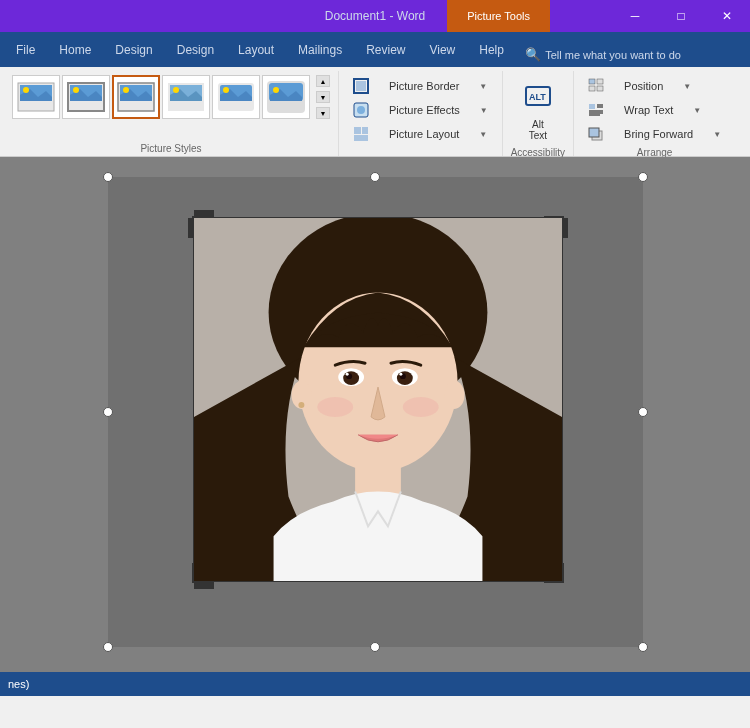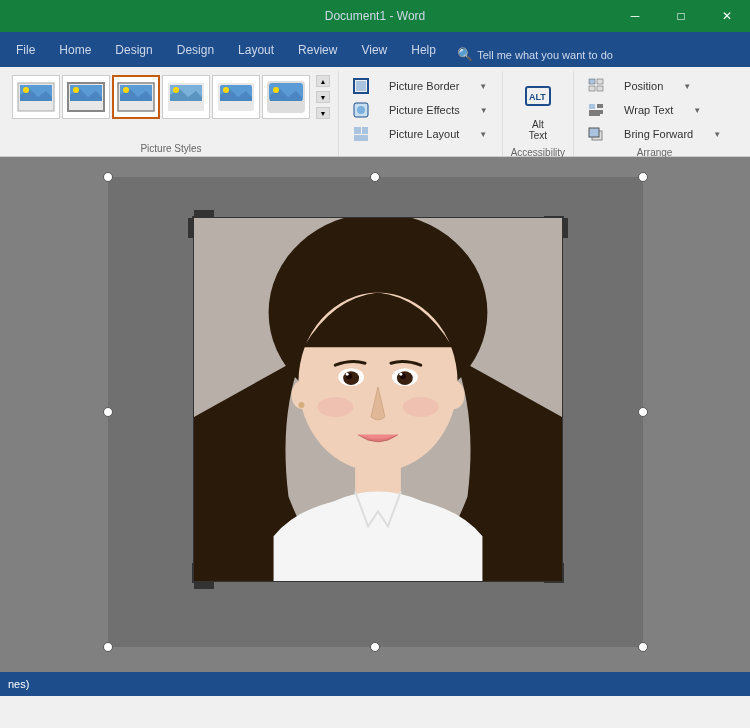--- a/index.html
+++ b/index.html
@@ -1,20 +1,20 @@
 <!DOCTYPE html>
 <html><head>
   <meta charset="utf-8">
   <style>
     * { margin: 0; padding: 0; box-sizing: border-box; }
     body { font-family: 'Segoe UI', Arial, sans-serif; font-size: 12px; background: #f0f0f0; width: 750px; height: 728px; overflow: hidden; }
 
     
     .title-bar {
-      background: #15803d;
+      background: #6d28d9;
       color: white;
       height: 32px;
       display: flex;
       align-items: center;
       position: relative;
     }
     .title-bar-text {
       position: absolute;
       left: 50%;
       transform: translateX(-50%);
@@ -272,33 +272,37 @@
       padding: 4px 8px;
       border: 1px solid transparent;
       cursor: pointer;
     }
   </style>
 </head>
 <body>
 
 <div class="title-bar">
   <span class="title-bar-text">Document1 - Word</span>
+  <div class="picture-tools-tab">
+    <span>Picture Tools</span>
+  </div>
   <div class="title-bar-right">
     <div class="title-btn">─</div>
     <div class="title-btn">□</div>
     <div class="title-btn close">✕</div>
   </div>
 </div>
 
 <div class="ribbon-tabs">
   <div class="ribbon-tab">File</div>
   <div class="ribbon-tab">Home</div>
   <div class="ribbon-tab">Design</div>
   <div class="ribbon-tab">Design</div>
   <div class="ribbon-tab">Layout</div>
+  <div class="ribbon-tab">Mailings</div>
   <div class="ribbon-tab">Review</div>
   <div class="ribbon-tab">View</div>
   <div class="ribbon-tab">Help</div>
   <div class="tell-me">
     <span style="font-size:13px;">🔍</span>
     <span>Tell me what you want to do</span>
   </div>
 </div>
 
 <div class="ribbon">

